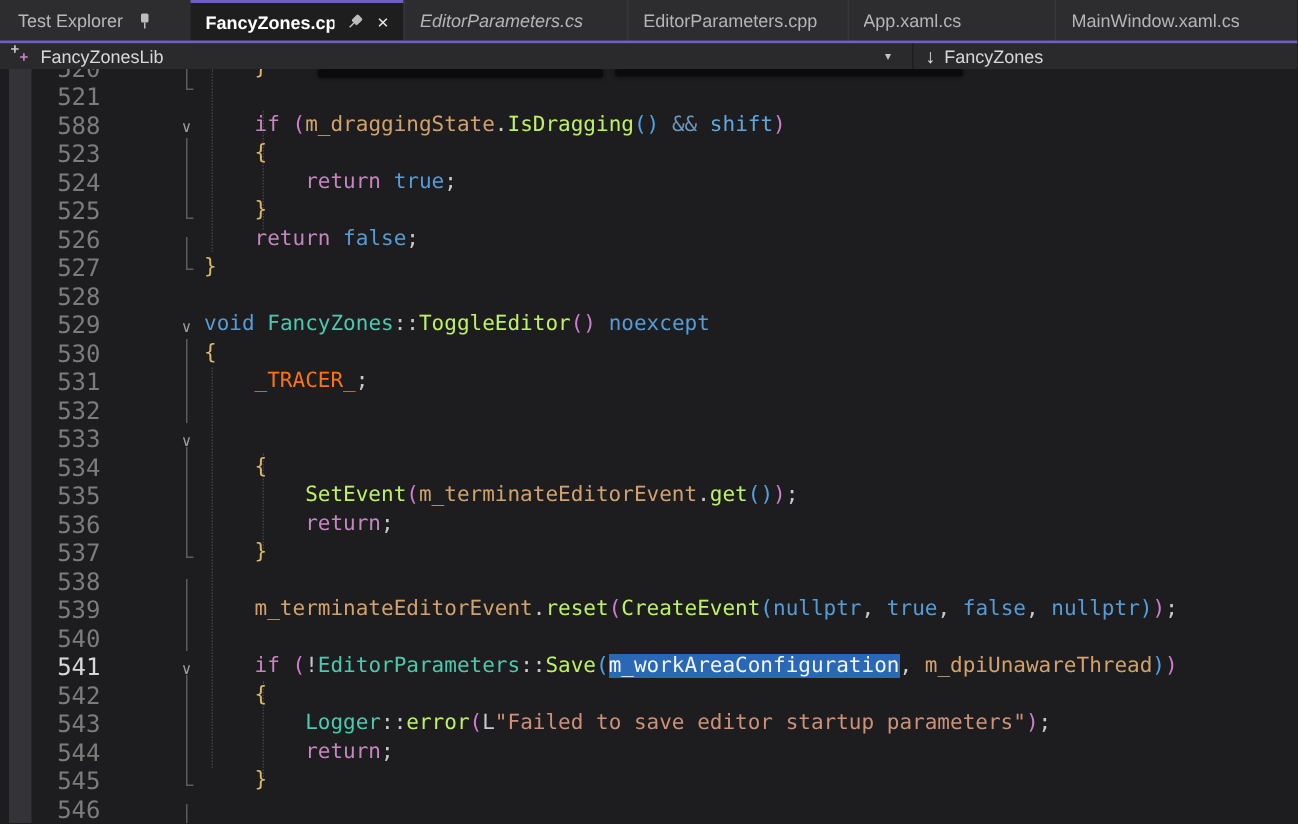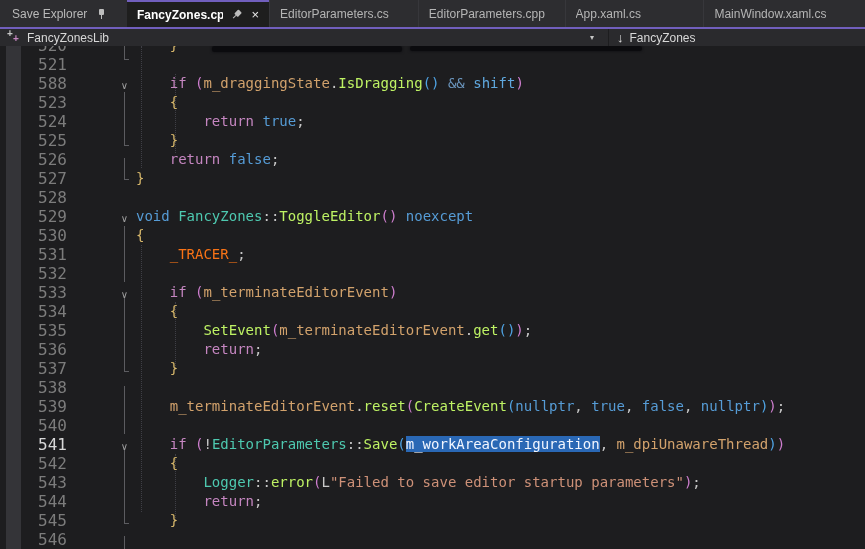--- a/index.html
+++ b/index.html
@@ -12,21 +12,21 @@
   .tab-strip { position:absolute; top:0; left:0; width:865px; height:27px;
                background:#2d2d30; display:flex; align-items:stretch; }
   .tool-tab { width:112px; display:flex; align-items:center; gap:10px;
               padding-left:12px; color:#b9b9b9; font-size:12px; margin-right:16px;
               background:#2d2d30; cursor:default; }
   .doc-tab { display:flex; align-items:center; padding:0 10px; font-size:12px;
              color:#b5b5b5; border-left:1px solid #37373b; position:relative; }
   .doc-tab.active { background:#1e1e1e; color:#ffffff; font-weight:bold;
                     border-top:2px solid #715fbd; border-left:none; gap:9px; }
   .doc-tab .lbl { white-space:nowrap; overflow:hidden; }
-  .t-fancy { width:142px; } .t-epcs { width:150px; } .t-epcpp { width:148px; }
+  .t-fancy { width:142px; } .t-epcs { width:150px;font-style:italic; } .t-epcpp { width:148px; }
   .t-app { width:140px; } .t-main { width:163px; }
 
   .pin-icon { position:relative; width:10px; height:12px; display:inline-block; flex:0 0 auto; }
   .pin-icon::before { content:""; position:absolute; left:2px; top:1px; width:5px; height:6px;
                       background:#bdbdbd; border-radius:1px; }
   .pin-icon::after { content:""; position:absolute; left:4px; top:7px; width:1px; height:4px;
                      background:#bdbdbd; }
   .doc-tab.active .pin-icon { transform:rotate(45deg); }
   .close-icon { color:#e8e8e8; font-size:13px; line-height:13px; font-weight:normal; cursor:pointer; }
 
@@ -80,21 +80,21 @@
   .redact { position:absolute; background:rgba(10,10,13,0.92); border-radius:2px;
             box-shadow:0 0 3px rgba(10,10,13,0.9); z-index:3; }
 </style>
 </head>
 <body>
 
 <div id="app">
 
   <div class="tab-strip">
     <div class="tool-tab">
-      <span>Save Explorer</span>
+      <span>Test Explorer</span>
       <span class="pin-icon"></span>
     </div>
     <div class="doc-tab active t-fancy">
       <span class="lbl">FancyZones.cpp</span>
       <span class="pin-icon"></span>
       <span class="close-icon">×</span>
     </div>
     <div class="doc-tab t-epcs">
       <span class="lbl">EditorParameters.cs</span>
     </div>
@@ -212,21 +212,20 @@
           <span class="code"><span>    </span><span class="tk-macro">_TRACER_</span><span class="tk-punc">;</span></span>
         </div>
         <div class="code-line">
           <span class="gutter-num">532</span>
           <span class="fold-cell"></span>
           <span class="code"></span>
         </div>
         <div class="code-line">
           <span class="gutter-num">533</span>
           <span class="fold-cell"><span class="chevron">∨</span></span>
-          <span class="code"><span>    </span><span class="tk-ctl">if</span><span> </span><span class="tk-purp">(</span><span class="tk-field">m_terminateEditorEvent</span><span class="tk-purp">)</span></span>
         </div>
         <div class="code-line">
           <span class="gutter-num">534</span>
           <span class="fold-cell"></span>
           <span class="code"><span>    </span><span class="tk-gold">{</span></span>
         </div>
         <div class="code-line">
           <span class="gutter-num">535</span>
           <span class="fold-cell"></span>
           <span class="code"><span>        </span><span class="tk-fn">SetEvent</span><span class="tk-purp">(</span><span class="tk-field">m_terminateEditorEvent</span><span class="tk-punc">.</span><span class="tk-fn">get</span><span class="tk-blue">(</span><span class="tk-blue">)</span><span class="tk-purp">)</span><span class="tk-punc">;</span></span>

